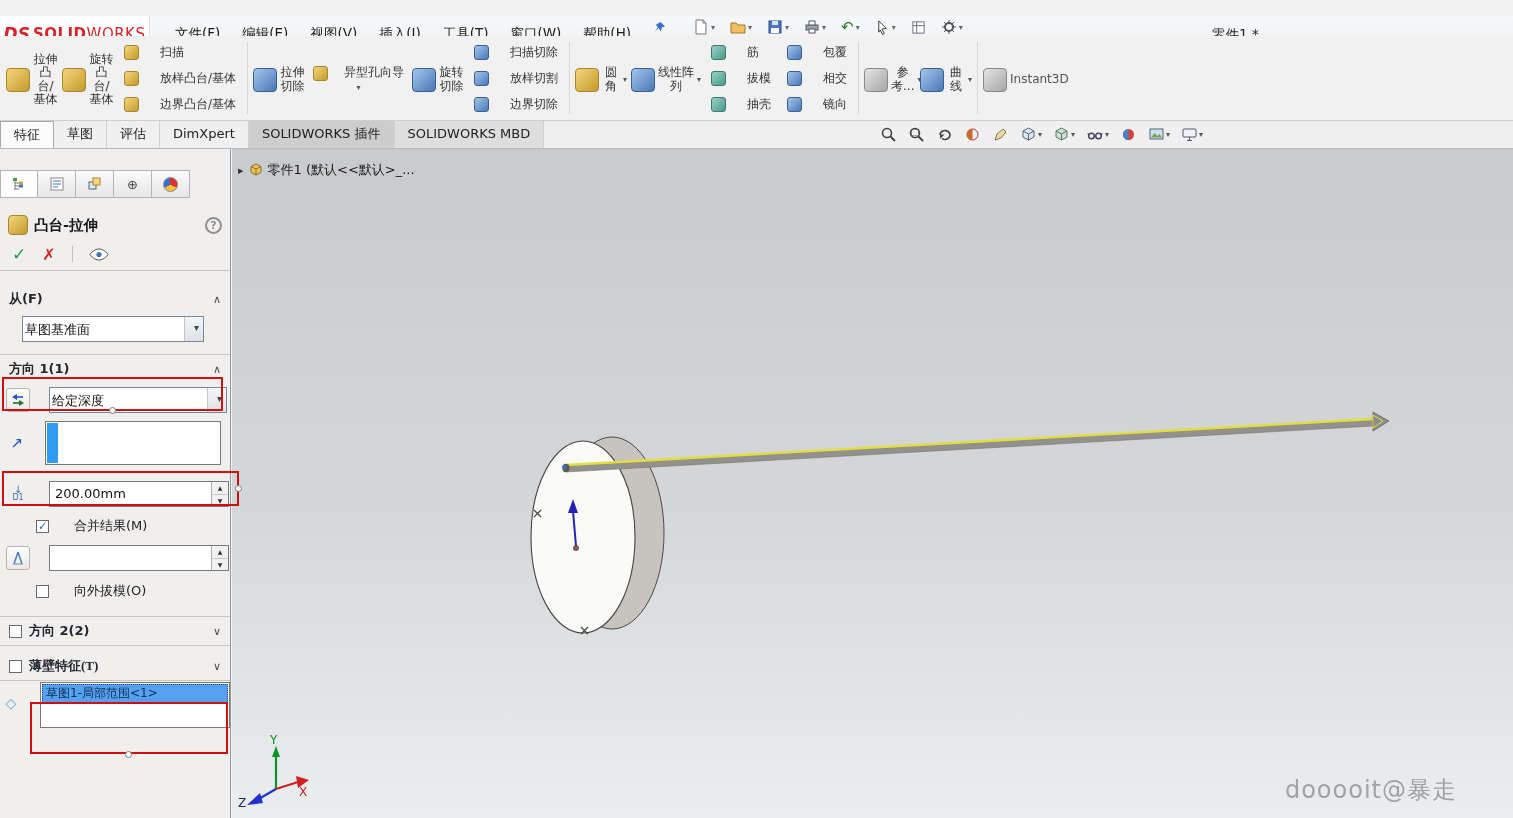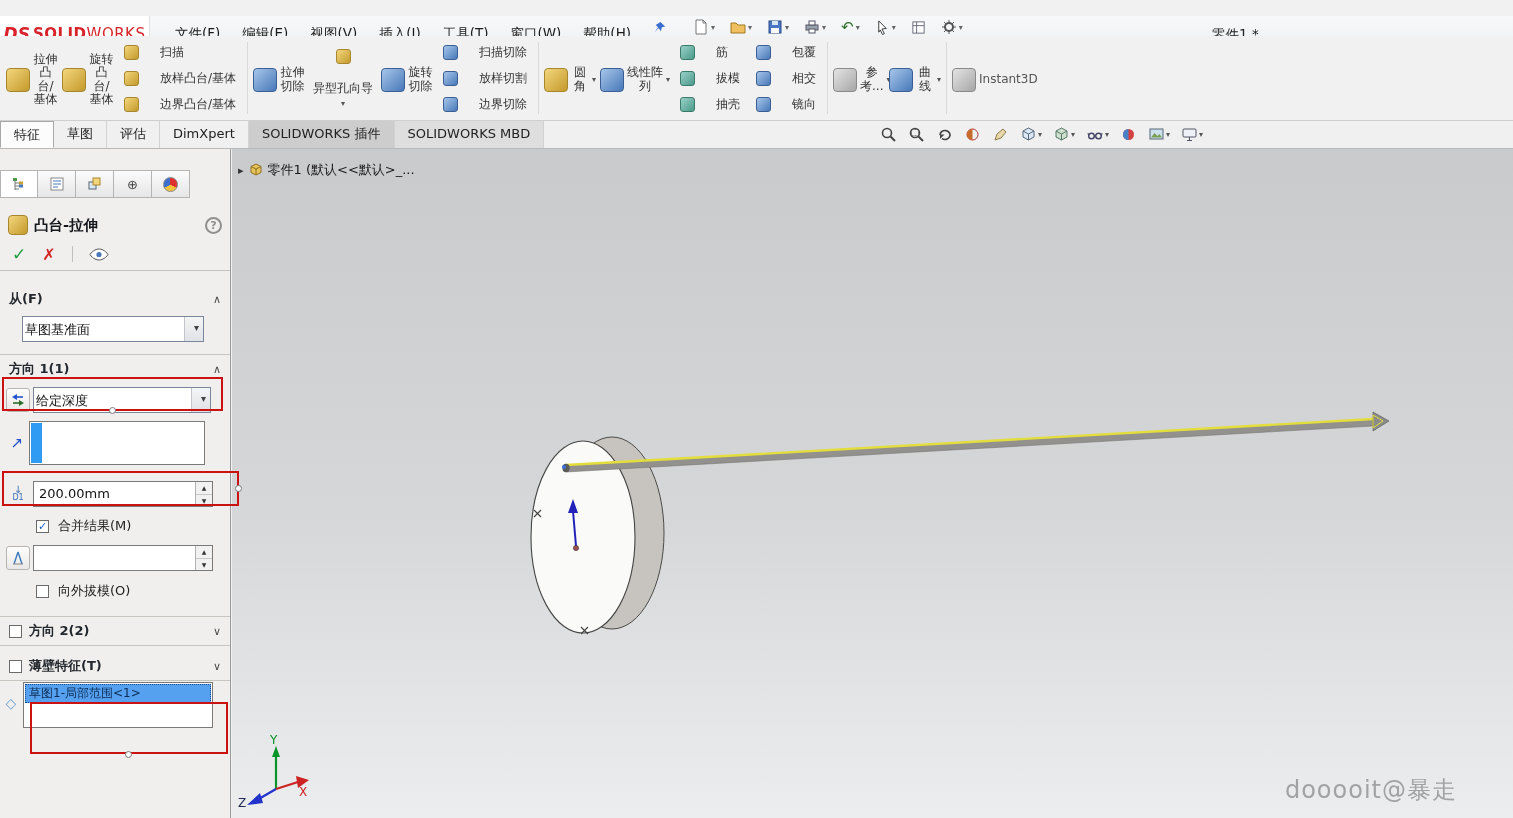--- a/index.html
+++ b/index.html
@@ -23,21 +23,21 @@
   .qbtn .caret { font-size:8px; color:#666; }
   .doc-title { position:absolute; left:1212px; top:0; line-height:36px; font-size:13.5px; color:#222; }
 
   
   .ribbon { position:absolute; left:0; top:36px; width:1513px; height:85px;
     background:#f1f1f1; border-bottom:1px solid #cfcfcf; display:flex; align-items:stretch; padding:2px 4px; }
   .rb-big { width:56px; display:flex; align-items:center; justify-content:flex-start;
     padding:5px 2px 2px; gap:3px; border-radius:3px; }
   .rb-big .lbl { font-size:12px; line-height:13.5px; text-align:center; color:#333; width:52px; }
   .rb-wide { display:flex; flex-direction:column; align-items:center; justify-content:center; padding:2px 6px; gap:3px; }
-  .rb-wide .hrow { display:flex; align-items:center; gap:16px;flex-direction:column; }
+  .rb-wide .hrow { display:flex; align-items:flex-end; gap:16px; }
   .rb-wide .lbl { font-size:12px; color:#333; }
   .rb-stack { display:flex; flex-direction:column; justify-content:center; gap:2px; padding:2px 4px; }
   .rb-small { display:flex; align-items:center; gap:5px; height:24px; padding:0 4px; border-radius:3px; }
   .rb-small .lbl { font-size:12px; color:#333; white-space:nowrap;margin-left:16px; }
   .rb-sep { width:1px; background:#d9d9d9; margin:4px 3px; }
   .ic { display:inline-block; width:24px; height:24px; border-radius:4px; flex:0 0 auto; }
   .ic-s { width:15px; height:15px; border-radius:3px; }
   .ic-gold { background:linear-gradient(135deg,#f4d67d,#c39a2c); border:1px solid #a8862c; }
   .ic-blue { background:linear-gradient(135deg,#a6c6ea,#4878b8); border:1px solid #3a5f94; }
   .ic-teal { background:linear-gradient(135deg,#9ad0c8,#4a9a8a); border:1px solid #3a7a6a; }
@@ -81,21 +81,21 @@
   .hr { height:1px; background:#c8c5c0; margin-top:12px; }
   .cb { width:13px; height:13px; border:1px solid #6a6a6a; background:#fff; font-size:11px;
     line-height:12px; text-align:center; color:#1565c0; flex:0 0 auto; }
   .cb-lbl { font-size:13px; color:#222; margin-left:6px; }
   .combo { position:relative; height:26px; background:#fff; border:1px solid #7a869a;
     font-size:13px; color:#111; padding:4px 22px 0 2px; }
   .combo::before { content:""; position:absolute; right:0; top:0; bottom:0; width:18px;
     background:linear-gradient(#f4f5f6,#dfe2e6); border-left:1px solid #c2c6cc; }
   .combo::after { content:"▾"; position:absolute; right:4px; top:5px; font-size:10px; color:#444; }
   .combo-from { width:182px; margin:5px 0 0 22px; }
-  .row { display:flex; align-items:center; gap:3px; margin-left:6px; }
+  .row { display:flex; align-items:center; gap:19px; margin-left:6px; }
   .row1 { margin-top:6px; height:26px; }
   .row2 { margin-top:8px; height:44px; margin-left:8px; }
   .row3 { margin-top:16px; height:26px; }
   .row4 { margin-top:10px; height:18px; margin-left:36px; }
   .row5 { margin-top:10px; height:26px; }
   .row6 { margin-top:11px; height:18px; margin-left:36px; }
   .sq-btn { width:24px; height:24px; border:1px solid #b8b5b0; border-radius:3px;
     background:linear-gradient(#fdfdfd,#e9e8e6); display:flex; align-items:center; justify-content:center; }
   .dir-arrow { color:#2255cc; font-size:15px; width:18px; text-align:center; }
   .refbox { position:relative; width:176px; height:44px; background:#fff; border:1px solid #7a7a7a; }
@@ -106,21 +106,21 @@
   .spin .sa { flex:1; font-size:6px; color:#333; text-align:center; line-height:11px; }
   .spin .sa.up::after { content:"▲"; }
   .spin .sa.dn::after { content:"▼"; }
   .spin .sa.up { border-bottom:1px solid #c8c8c8; }
   .depth-ico { width:24px; display:flex; flex-direction:column; align-items:center; font-size:8px; color:#3a6fb0; line-height:8px; }
   .depth-ico .ar { font-size:10px; color:#3a6fb0; }
   .contour-ico { width:22px; text-align:center; color:#6a9fd8; font-size:14px; }
   .listbox { width:190px; height:46px; margin:1px 0 0 34px; background:#fff; border:1px solid #7a7a7a; padding:1px; }
   .sel-item { height:19px; background:#55a1f0; border:1px dotted #1a4a8a; color:#0c2c55;
     font-size:12px; line-height:17px; padding:0 3px; overflow:hidden; white-space:nowrap; }
-  .sec-mt { margin-top:8px; }
+  .sec-mt { margin-top:8px;font-family:Liberation Serif, serif; }
   .hr-tight { margin-top:2px; }
 
   
   .viewport { position:absolute; left:232px; top:149px; width:1281px; height:669px;
     background:linear-gradient(180deg,#c9cacc 0%,#d6d7d8 55%,#ecedee 100%); }
   .breadcrumb { position:absolute; left:6px; top:12px; display:flex; align-items:center; gap:5px;
     font-size:13px; color:#1a1a1a; }
   .breadcrumb .arr { color:#333; font-size:11px; }
   .watermark { position:absolute; right:56px; bottom:12px; font-size:24px; color:#8f9092; opacity:.8; letter-spacing:1px; }
   svg text { font-family:"DejaVu Sans","Liberation Sans",sans-serif; }
@@ -536,21 +536,21 @@
 
   <div class="sec-h sec-mt">
     <span class="cb" style="margin-right:7px;"></span>
     <span>薄壁特征(T)</span>
     <span class="chev down"></span>
   </div>
   <div class="hr hr-tight"></div>
 
   <div style="display:flex; align-items:flex-start;">
     <span class="contour-ico" style="margin-top:14px;">◇</span>
-    <div class="listbox" style="margin-left:1px;">
+    <div class="listbox" style="margin-left:18px;">
       <div class="sel-item">草图1-局部范围&lt;1&gt;</div>
     </div>
   </div>
 </div>
 
 <div class="viewport">
   <svg width="1281" height="669" viewBox="0 0 1281 669" style="position:absolute;left:0;top:0;">
 
     <ellipse cx="380" cy="384" rx="52" ry="96" fill="#c7c4bf" stroke="#4a4a48" stroke-width="1"></ellipse>
 

